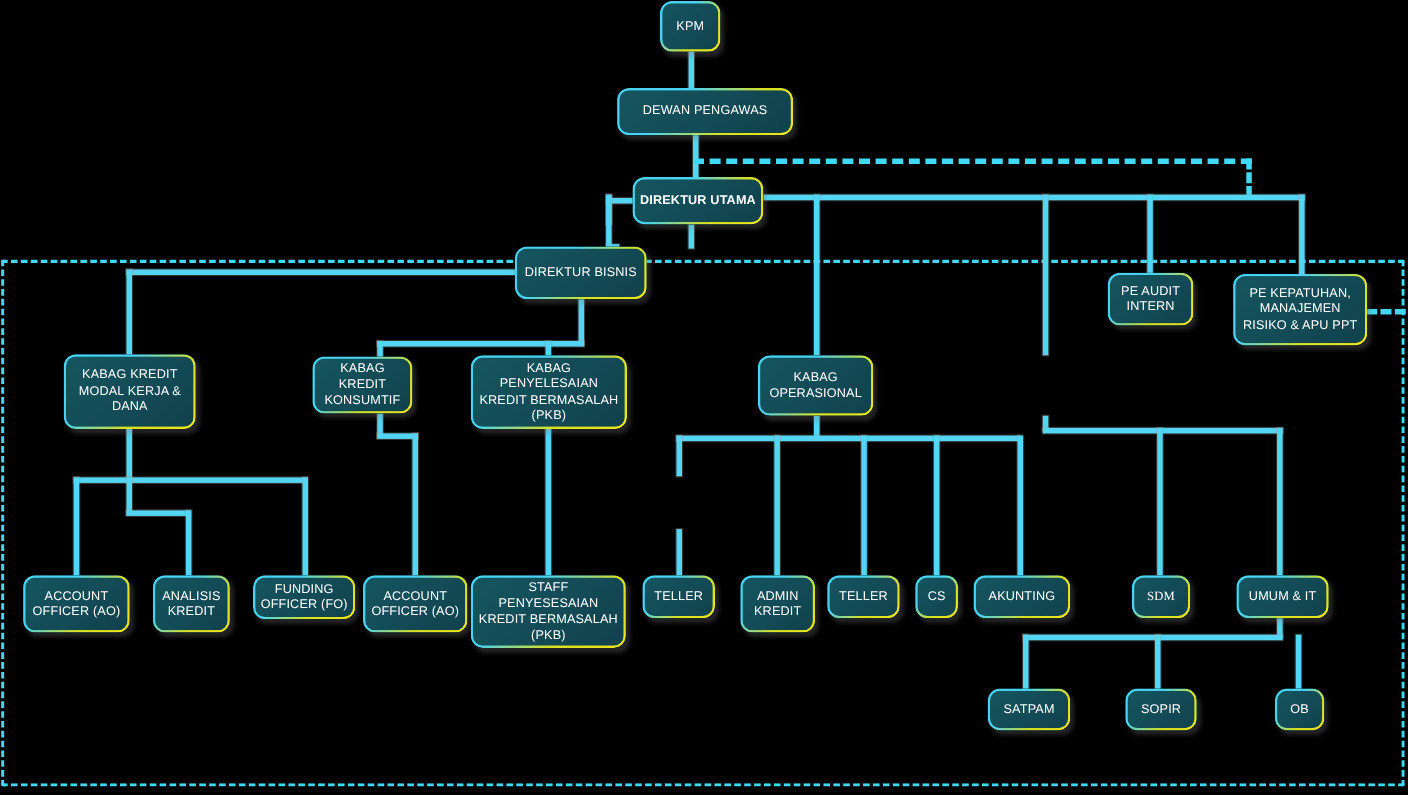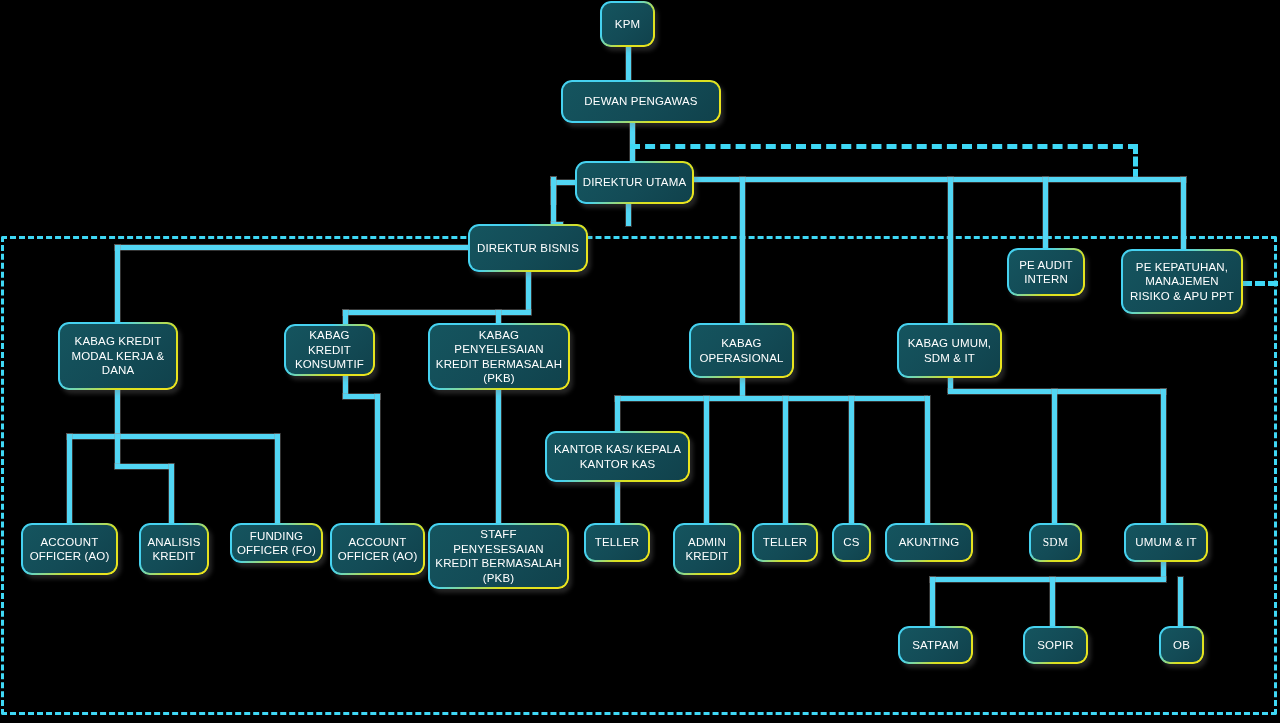--- a/index.html
+++ b/index.html
@@ -157,21 +157,21 @@
   <div class="conn dash" style="left:1242px; top:281px; width:36px;"></div>
 
   <div class="node" style="left:600px; top:1px; width:55px; height:46px;">
     <span>KPM</span>
   </div>
 
   <div class="node" style="left:561px; top:80px; width:160px; height:43px;">
     <span>DEWAN PENGAWAS</span>
   </div>
 
-  <div class="node" style="left:575px; top:161px; width:119px; height:43px;">
+  <div class="node" style="left:575px; top:161px; width:119px; height:43px;font-weight:bold;">
     <span>DIREKTUR UTAMA</span>
   </div>
 
   <div class="node" style="left:1007px; top:248px; width:78px; height:48px;">
     <span>PE AUDIT INTERN</span>
   </div>
 
   <div class="node" style="left:468px; top:224px; width:120px; height:48px;">
     <span>DIREKTUR BISNIS</span>
   </div>
@@ -189,27 +189,21 @@
   </div>
 
   <div class="node" style="left:428px; top:323px; width:142px; height:67px;">
     <span>KABAG PENYELESAIAN KREDIT BERMASALAH (PKB)</span>
   </div>
 
   <div class="node" style="left:689px; top:323px; width:105px; height:55px;">
     <span>KABAG OPERASIONAL</span>
   </div>
 
-  <div class="node" style="left:897px; top:323px; width:105px; height:55px;">
-    <span>KABAG UMUM, SDM &amp; IT</span>
-  </div>
-
-  <div class="node" style="left:545px; top:431px; width:145px; height:51px;">
-    <span>KANTOR KAS/ KEPALA KANTOR KAS</span>
-  </div>
+
 
   <div class="node" style="left:21px; top:523px; width:97px; height:52px;">
     <span>ACCOUNT OFFICER (AO)</span>
   </div>
 
   <div class="node" style="left:139px; top:523px; width:70px; height:52px;">
     <span>ANALISIS KREDIT</span>
   </div>
 
   <div class="node" style="left:230px; top:523px; width:93px; height:40px;">

